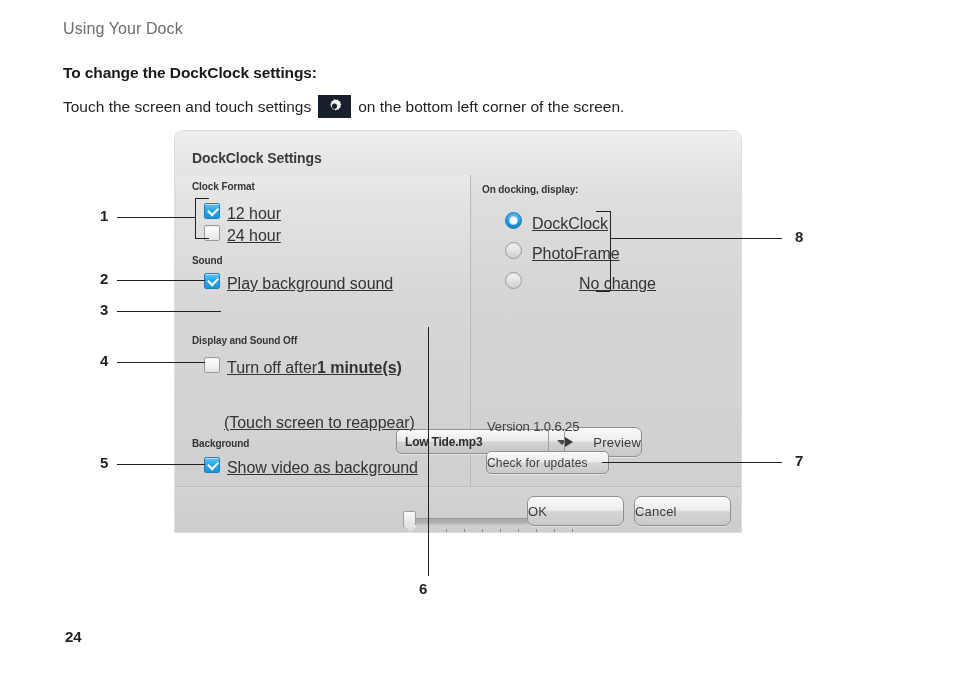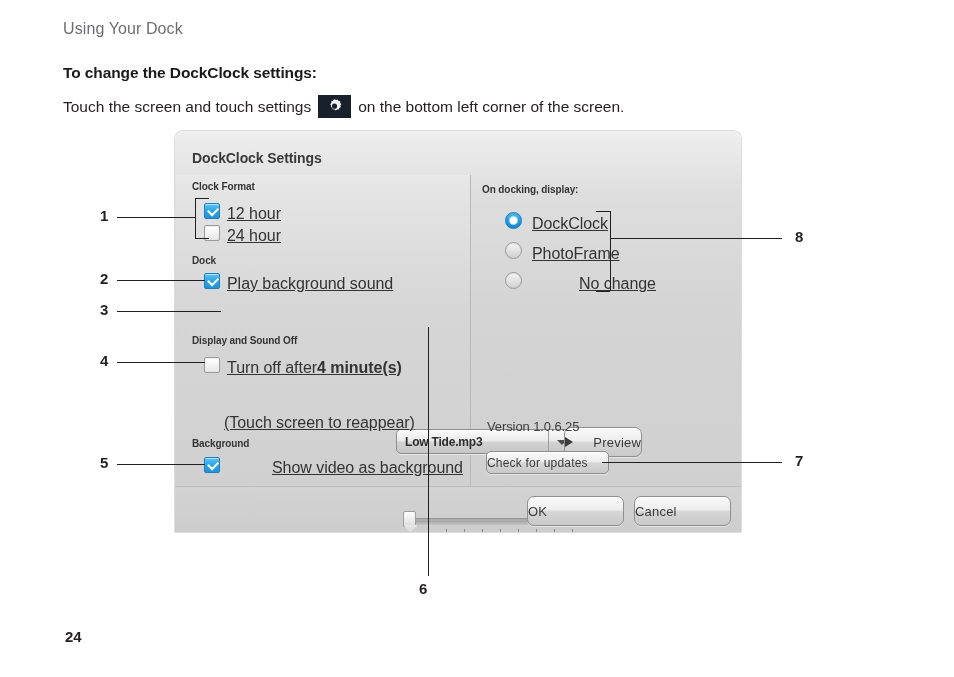--- a/index.html
+++ b/index.html
@@ -328,56 +328,56 @@
   <div class="divider-v"></div>
   <div class="divider-h"></div>
   <div class="footer-band"></div>
 
   <div class="grp-label" style="left:17px; top:50px;">Clock Format</div>
   <div class="cb on" style="left:29px; top:72px;"></div>
   <div class="opt-label" style="left:52px; top:74px;">12 hour</div>
   <div class="cb off" style="left:29px; top:94px;"></div>
   <div class="opt-label" style="left:52px; top:96px;">24 hour</div>
 
-  <div class="grp-label" style="left:17px; top:124px;">Dock</div>
+  <div class="grp-label" style="left:17px; top:124px;">Sound</div>
   <div class="cb on" style="left:29px; top:142px;"></div>
   <div class="opt-label" style="left:52px; top:144px;">Play background sound</div>
 
   <div class="dropdown">
     <span class="dd-text">Low Tide.mp3</span>
     <span class="dd-sep"></span>
     <span class="dd-arrow"></span>
   </div>
 
   <div class="gbtn btn-preview">
     <span class="ptri"></span>
     <span>Preview</span>
   </div>
 
   <div class="grp-label" style="left:17px; top:204px;">Display and Sound Off</div>
   <div class="cb off" style="left:29px; top:226px;"></div>
-  <div class="opt-label" style="left:52px; top:228px;"><span>Turn off after</span><b>4 minute(s)</b></div>
+  <div class="opt-label" style="left:52px; top:228px;"><span>Turn off after</span><b>1 minute(s)</b></div>
 
   <div class="slider-track"></div>
   <div class="slider-thumb"></div>
   <div class="tick" style="left:253px;"></div>
   <div class="tick" style="left:271px;"></div>
   <div class="tick" style="left:289px;"></div>
   <div class="tick" style="left:307px;"></div>
   <div class="tick" style="left:325px;"></div>
   <div class="tick" style="left:343px;"></div>
   <div class="tick" style="left:361px;"></div>
   <div class="tick" style="left:379px;"></div>
   <div class="tick" style="left:397px;"></div>
 
   <div class="opt-label" style="left:49px; top:283px;">(Touch screen to reappear)</div>
 
   <div class="grp-label" style="left:17px; top:307px;">Background</div>
   <div class="cb on" style="left:29px; top:326px;"></div>
-  <div class="opt-label" style="left:52px; top:328px;margin-left:45px;">Show video as background</div>
+  <div class="opt-label" style="left:52px; top:328px;">Show video as background</div>
 
   <div class="grp-label" style="left:307px; top:53px;">On docking, display:</div>
 
   <div class="rb on" style="left:330px; top:81px;"></div>
   <div class="opt-label" style="left:357px; top:84px;">DockClock</div>
 
   <div class="rb" style="left:330px; top:111px;"></div>
   <div class="opt-label" style="left:357px; top:114px;">PhotoFrame</div>
 
   <div class="rb" style="left:330px; top:141px;"></div>

